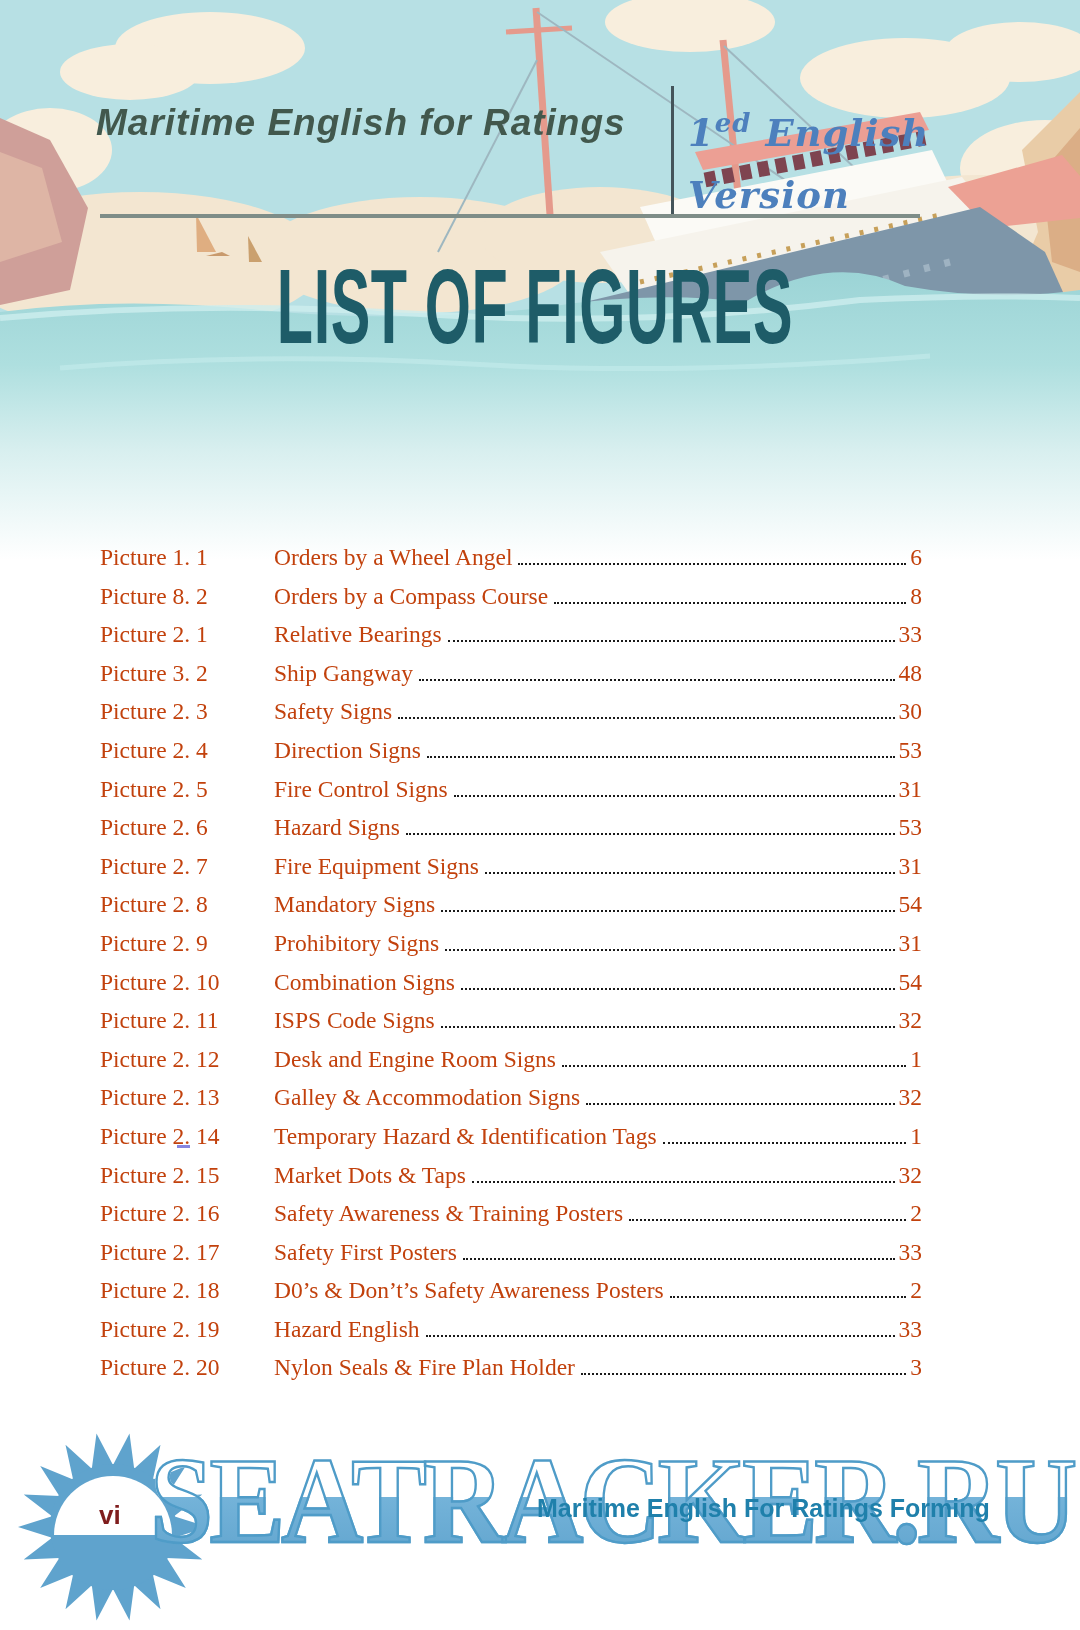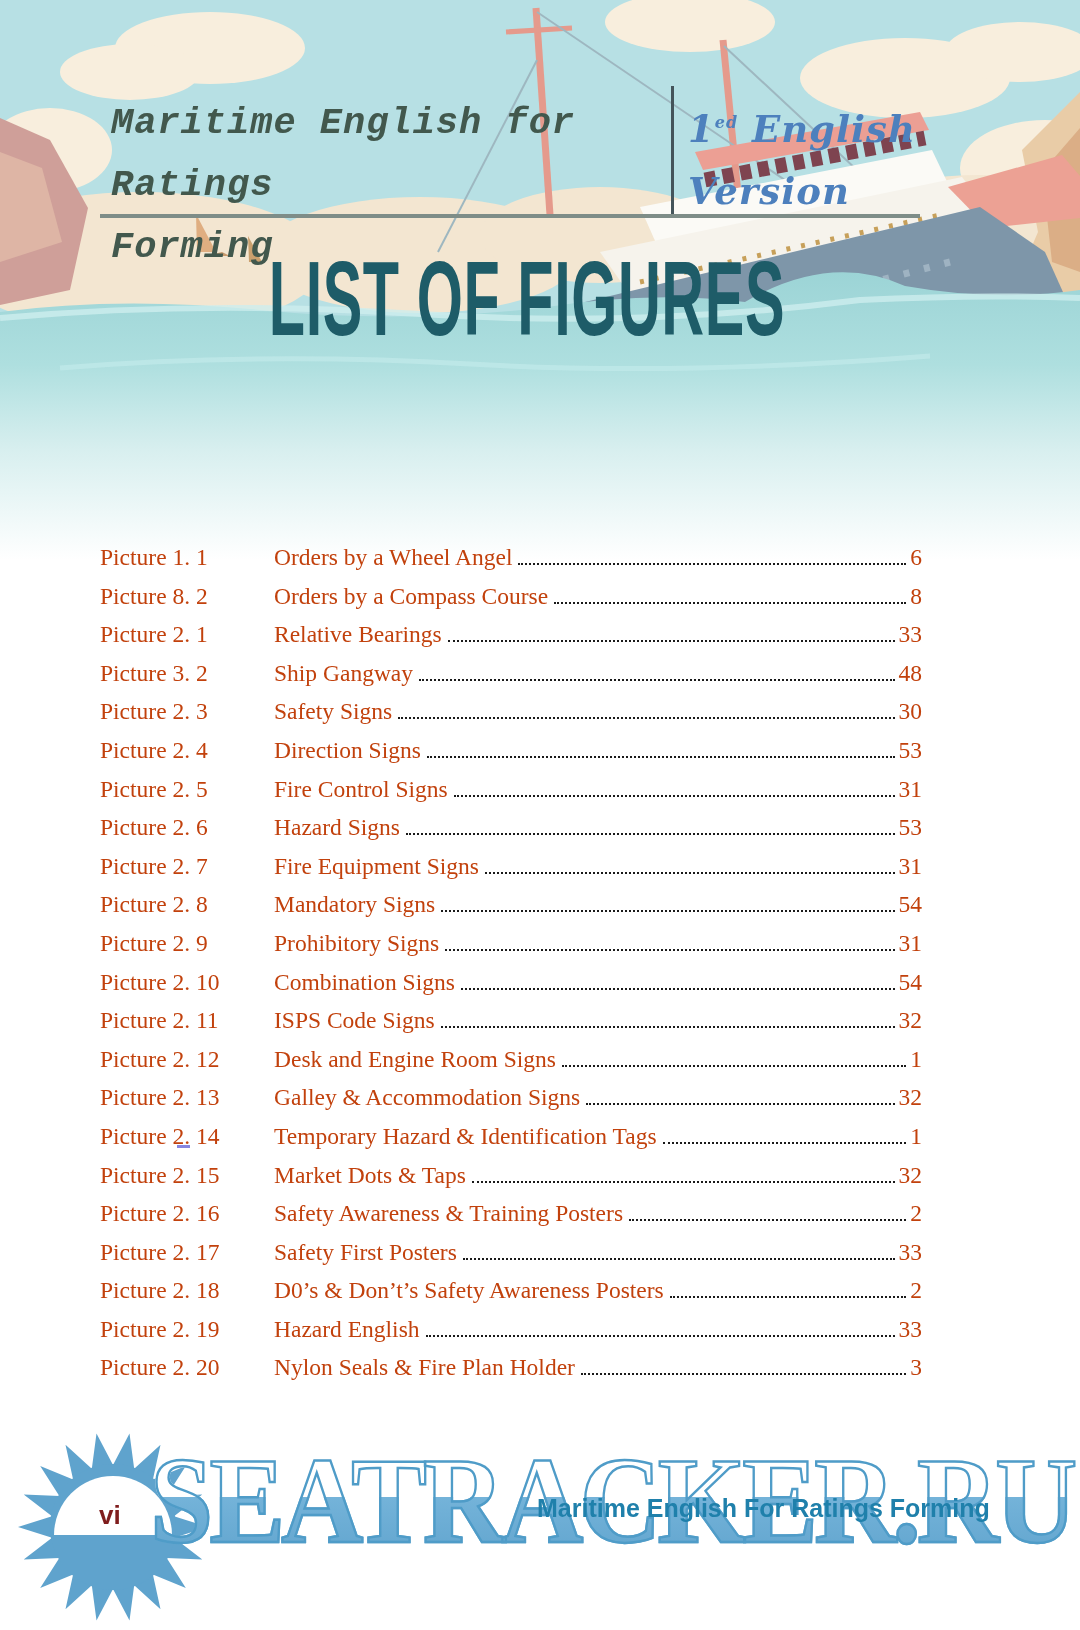--- a/index.html
+++ b/index.html
@@ -2,30 +2,30 @@
 <html><head>
 <meta charset="utf-8">
 <style>
   html,body{margin:0;padding:0;}
   body{width:1080px;height:1630px;background:#fff;font-family:"Liberation Serif",serif;overflow:hidden;}
   .page{position:relative;width:1080px;height:1630px;overflow:hidden;background:#fff;}
 
   
   .hero{position:absolute;top:0;left:0;width:1080px;height:560px;}
   .hero svg{position:absolute;top:0;left:0;}
-  .book-title{position:absolute;left:111px;top:92px;width:560px;
-    font-family:Liberation Mono, monospace;font-style:italic;font-weight:bold;
+  .book-title{position:absolute;left:96px;top:92px;width:560px;
+    font-family:Liberation Sans, sans-serif;font-style:italic;font-weight:bold;
     font-size:37px;line-height:62px;color:#42584d;letter-spacing:1px;}
   .divider-v{position:absolute;left:671px;top:86px;width:3px;height:128px;background:#44545a;}
   .edition{position:absolute;left:688px;top:92px;width:300px;
     font-family:"DejaVu Serif",serif;font-style:italic;font-weight:bold;
     font-size:37px;line-height:62px;color:#4d80bd;letter-spacing:1px;}
-  .edition sup{font-size:16px;vertical-align:14px;}
+  .edition sup{font-size:26px;vertical-align:14px;}
   .rule-h{position:absolute;left:100px;top:214px;width:820px;height:4px;background:#7e8d88;}
-  .page-title{position:absolute;left:0;top:248px;width:1053px;margin:0;text-align:center;
+  .page-title{position:absolute;left:0;top:248px;width:1053px;margin:8px;text-align:center;
     font-family:"Liberation Sans",sans-serif;font-weight:800;font-size:106px;line-height:100px;
     color:#1e5c68;}
   .page-title .squeeze{display:inline-block;transform:scaleX(0.56);transform-origin:center;
     letter-spacing:1px;white-space:nowrap;}
 
   
   .toc{position:absolute;left:100px;top:544px;width:822px;}
   .toc-row{display:flex;align-items:baseline;height:38.6px;font-size:23.5px;color:#c2410c;}
   .toc-label{flex:none;width:174px;position:relative;}
   .toc-title{flex:none;white-space:nowrap;padding-right:2px;}
@@ -117,21 +117,20 @@
       <path d="M222 252 L206 256 L230 256 Z" fill="#c89a6d"></path>
       <path d="M248 236 L262 262 L249 262 Z" fill="#caa06e"></path>
 
       <path d="M0 312 Q120 296 260 310 T540 308 Q650 290 745 302 Q830 252 905 286 Q995 302 1080 290 L1080 560 L0 560 Z" fill="url(#waterfade)"></path>
       <path d="M0 318 Q200 300 420 314 T860 300 Q980 294 1080 298" stroke="#cdeeee" stroke-width="6" fill="none" opacity="0.8"></path>
       <path d="M60 368 Q260 352 470 364 T930 356" stroke="#c2eaea" stroke-width="5" fill="none" opacity="0.7"></path>
     </svg>
 
     <div class="book-title">
       <div>Maritime English for Ratings</div>
-      <div>Forming</div>
     </div>
 
     <div class="divider-v"></div>
 
     <div class="edition">
       <div><span>1</span><sup>ed</sup> <span>English</span></div>
       <div>Version</div>
     </div>
 
     <div class="rule-h"></div>

